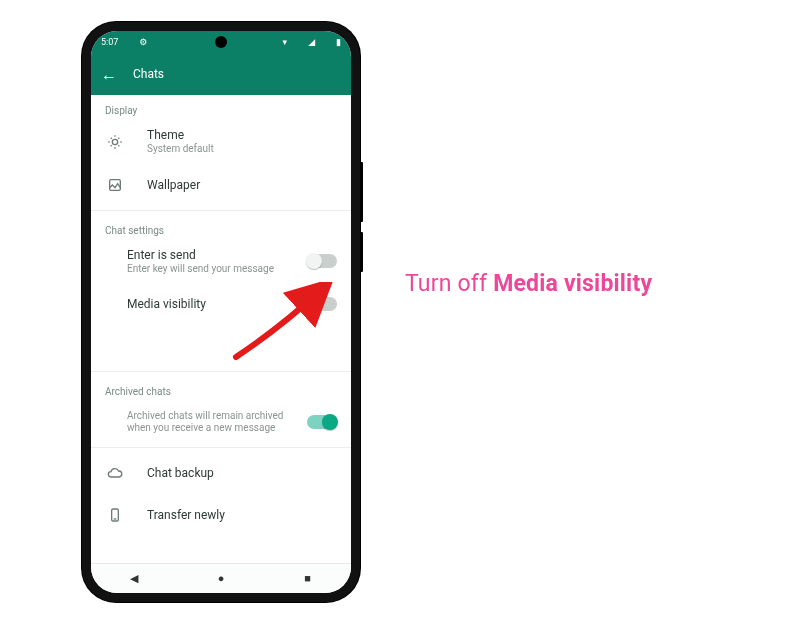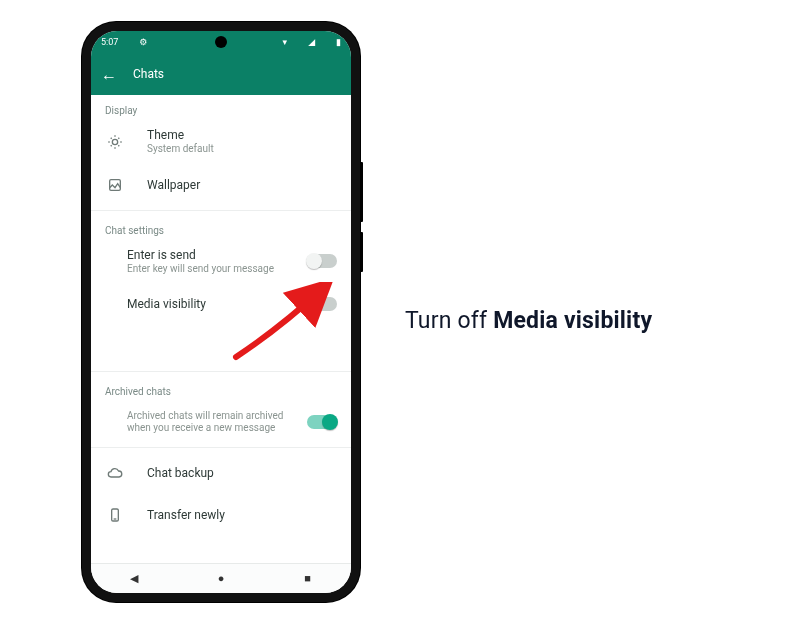--- a/index.html
+++ b/index.html
@@ -190,23 +190,22 @@
     pointer-events: none;
     z-index: 20;
   }
 
   
   .caption {
     position: absolute;
     left: 405px;
     top: 270px;
     font-size: 23px;
-    color: #0f172a;
+    color: #ec4899;
     letter-spacing: 0.2px;
-    margin-top: 37px;
   }
   .caption .bold { font-weight: 700; }
 </style>
 </head>
 <body>
 
 <div class="phone">
   <div class="side-btn a"></div>
   <div class="side-btn b"></div>
   <div class="screen">

